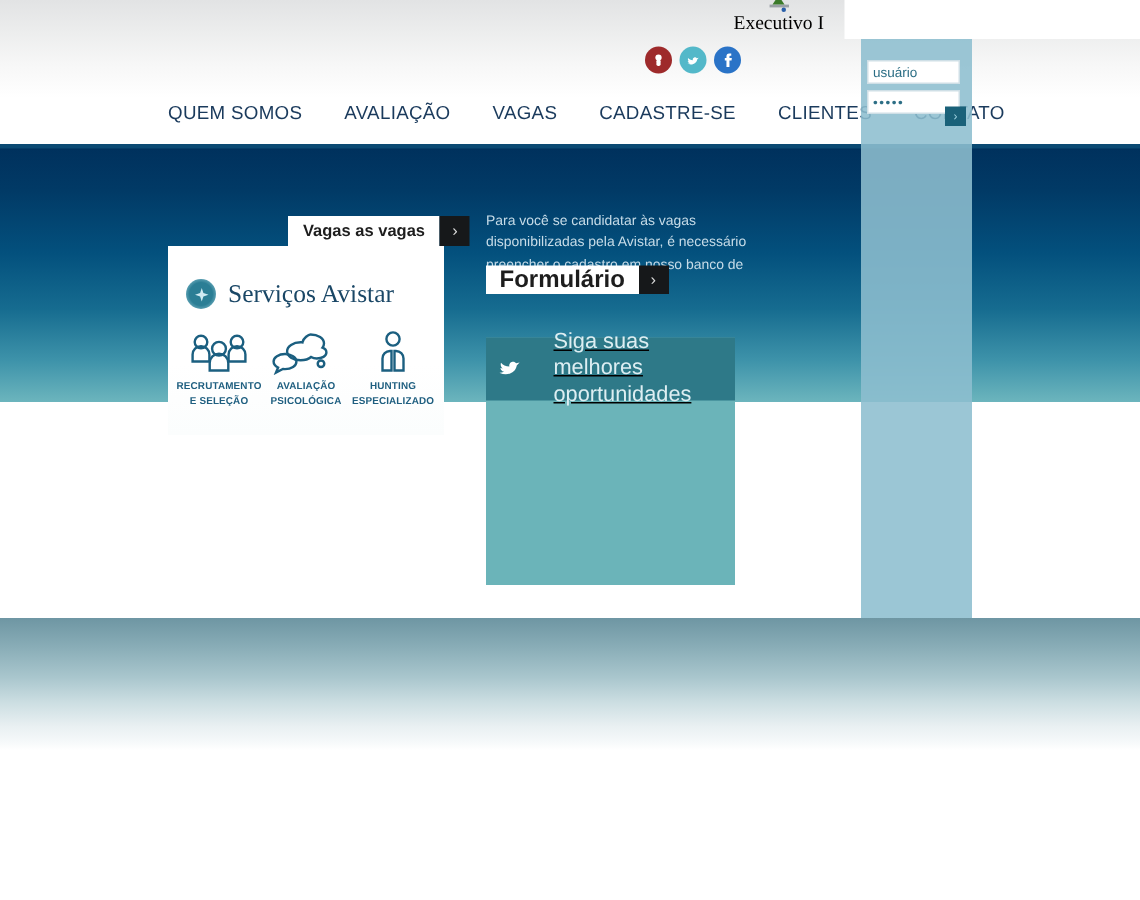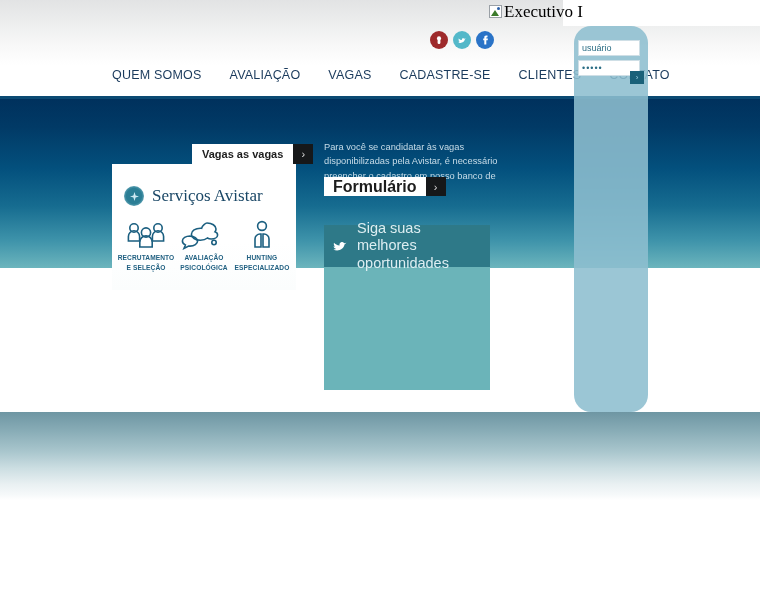--- a/index.html
+++ b/index.html
@@ -48,23 +48,24 @@
 
   
   .broken-img {
     position: absolute;
     left: 489px; top: 3px;
     height: 17px;
     display: flex;
     align-items: center;
     gap: 2px;
     font-family: "Liberation Serif", serif;
-    font-size: 17px;
+    font-size: 13px;
     color: #000;
     white-space: nowrap;
+    flex-direction: column;
   }
   .broken-img-glyph {
     width: 13px; height: 13px;
     background: #ffffff;
     border: 1px solid #9aa0a6;
     position: relative;
     display: inline-block;
     box-sizing: border-box;
   }
   .broken-img-glyph::before {
@@ -131,21 +132,20 @@
   }
 
   
   .login-panel {
     position: absolute;
     left: 574px; top: 26px;
     width: 74px;
     height: 386px;
     background: rgba(141, 190, 207, 0.88);
     z-index: 7;
-    border-radius: 17px;
   }
   .login-fields {
     position: absolute;
     left: 4px; top: 14px;
     width: 66px;
   }
   .login-input {
     display: block;
     box-sizing: border-box;
     width: 62px;
@@ -343,22 +343,23 @@
     background: #6bb4b9;
     z-index: 6;
   }
   .twitter-head {
     position: relative;
     height: 42px;
     background: rgba(22, 98, 117, 0.72);
     display: flex;
     align-items: center;
     padding: 0 8px;
-    gap: 8px;
+    gap: 20px;
     box-sizing: border-box;
+    text-decoration: underline;
   }
   .twitter-head-title {
     font-size: 14.5px;
     line-height: 1.18;
     color: #ddeef2;
     font-family: "Liberation Sans", sans-serif;
   }
   .twitter-feed {
     height: 123px;
     background: #6bb4b9;

